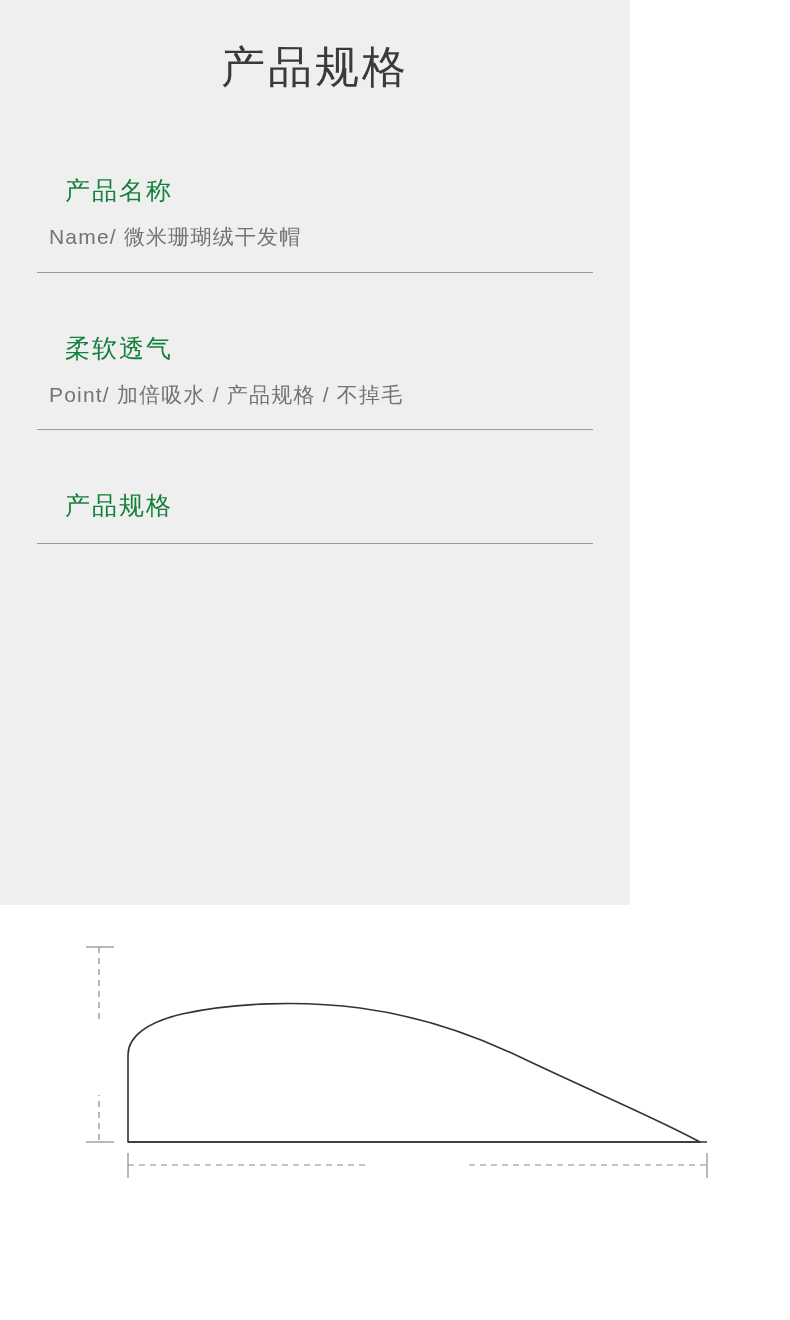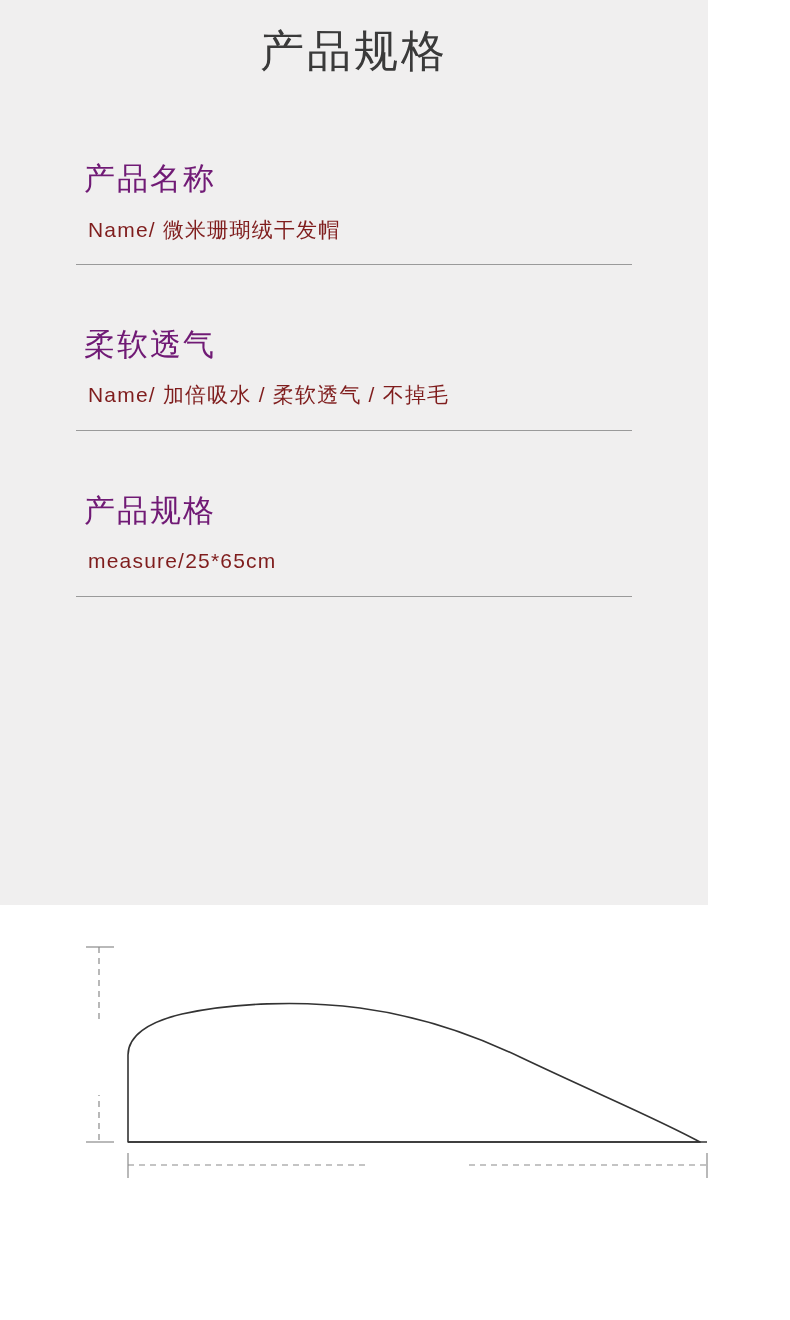--- a/index.html
+++ b/index.html
@@ -15,23 +15,23 @@
     overflow: hidden;
   }
   .page {
     width: 790px;
     height: 1320px;
     position: relative;
   }
   
   .spec-panel {
     background: #f0efef;
-    width: 708px;
+    width: 630px;
     height: 905px;
-    padding-top: 18px;
+    padding-top: 34px;
     position: relative;
   }
   .spec-title {
     text-align: center;
     font-size: 44px;
     color: #3a3a3a;
     letter-spacing: 3px;
     font-weight: 400;
     margin: 0;
     padding-top: 4px;
@@ -40,29 +40,29 @@
   .spec-list {
     margin: 78px auto 0 auto;
     width: 556px;
   }
   .spec-row {
     margin-bottom: 58px;
     position: relative;
   }
   .spec-row:last-child { margin-bottom: 0; }
   .spec-label {
-    font-size: 31px;
-    color: #701a75;
+    font-size: 25px;
+    color: #15803d;
     letter-spacing: 2px;
-    margin-left: 8px;
+    margin-left: 28px;
     line-height: 1.4;
   }
   .spec-value {
     font-size: 21px;
-    color: #7f1d1d;
+    color: #737373;
     letter-spacing: 1.2px;
     margin-left: 12px;
     margin-top: 14px;
     line-height: 1.4;
   }
   .spec-rule {
     border: 0;
     border-top: 1px solid #9a9a9a;
     margin: 20px 0 0 0;
     width: 100%;
@@ -94,27 +94,26 @@
 
       <div class="spec-row">
         <div class="spec-label">产品名称</div>
         <div class="spec-value">Name/ 微米珊瑚绒干发帽</div>
         <hr class="spec-rule">
       </div>
 
 
       <div class="spec-row">
         <div class="spec-label">柔软透气</div>
-        <div class="spec-value">Name/ 加倍吸水 / 柔软透气 / 不掉毛</div>
+        <div class="spec-value">Point/ 加倍吸水 / 产品规格 / 不掉毛</div>
         <hr class="spec-rule">
       </div>
 
       <div class="spec-row">
         <div class="spec-label">产品规格</div>
-        <div class="spec-value">measure/25*65cm</div>
         <hr class="spec-rule">
       </div>
 
     </div>
   </section>
 
   <section class="diagram-panel">
     <div class="diagram-wrap">
       <svg width="790" height="330" viewBox="0 0 790 330">
 

